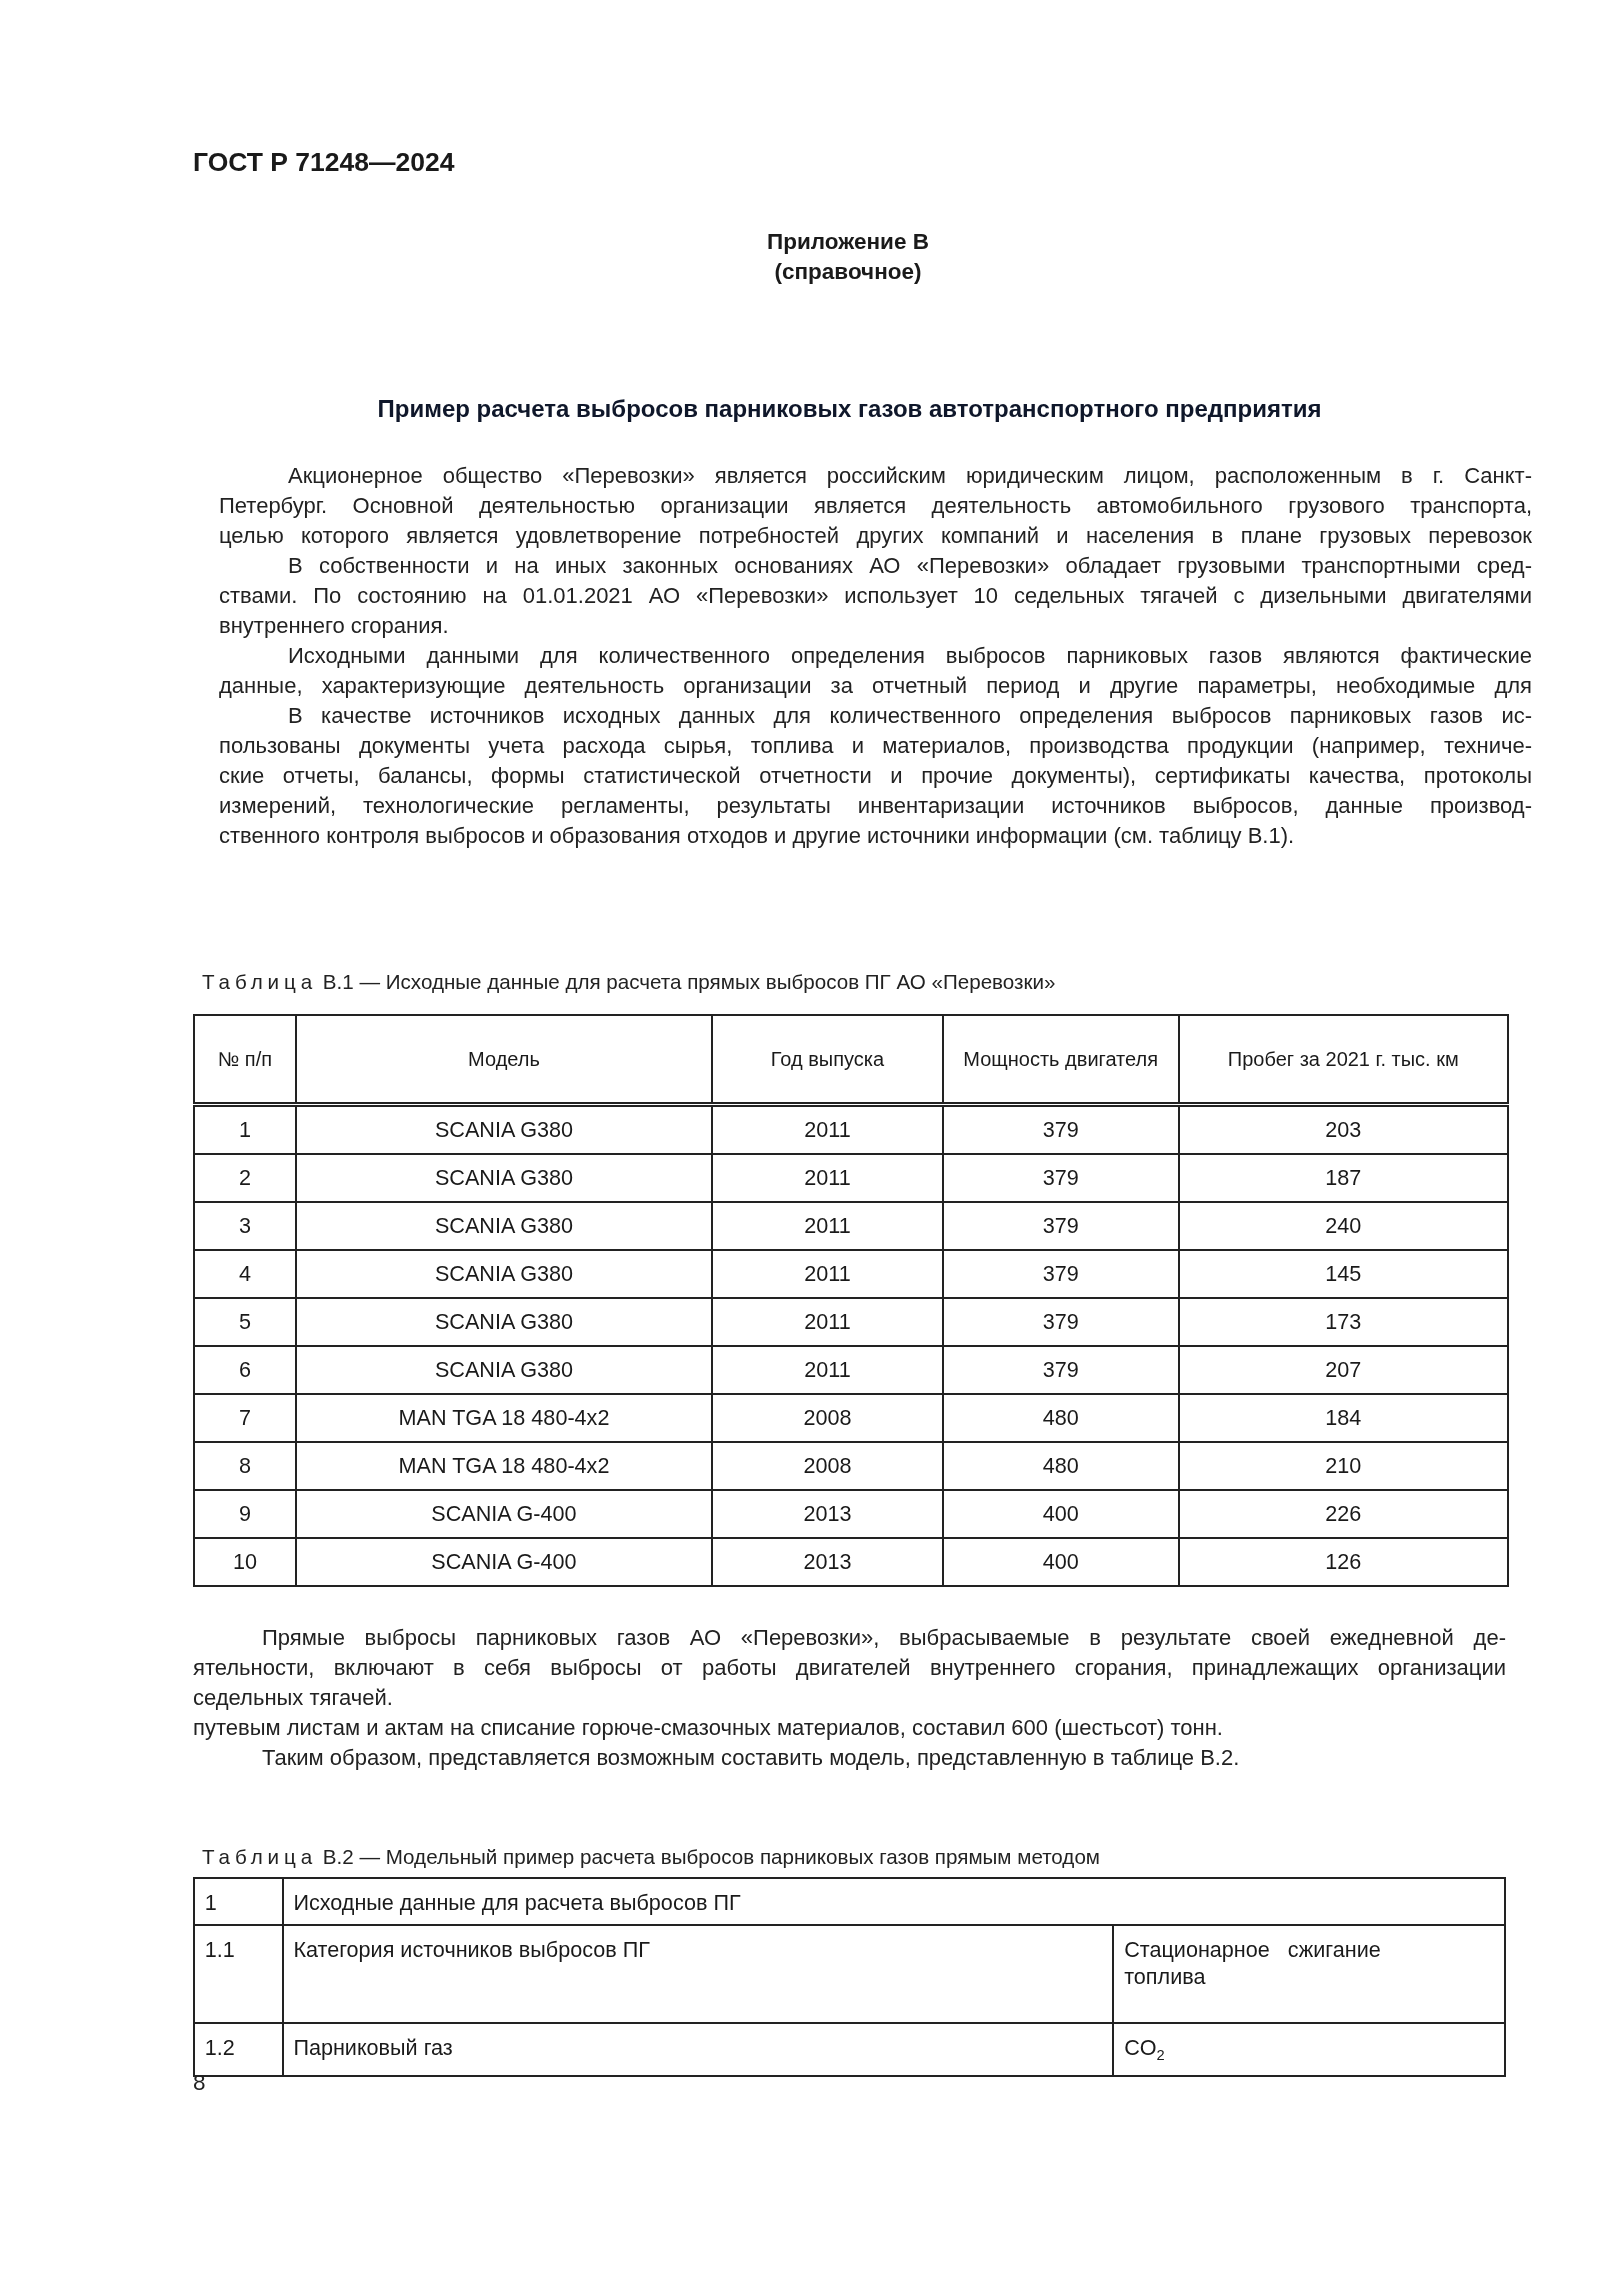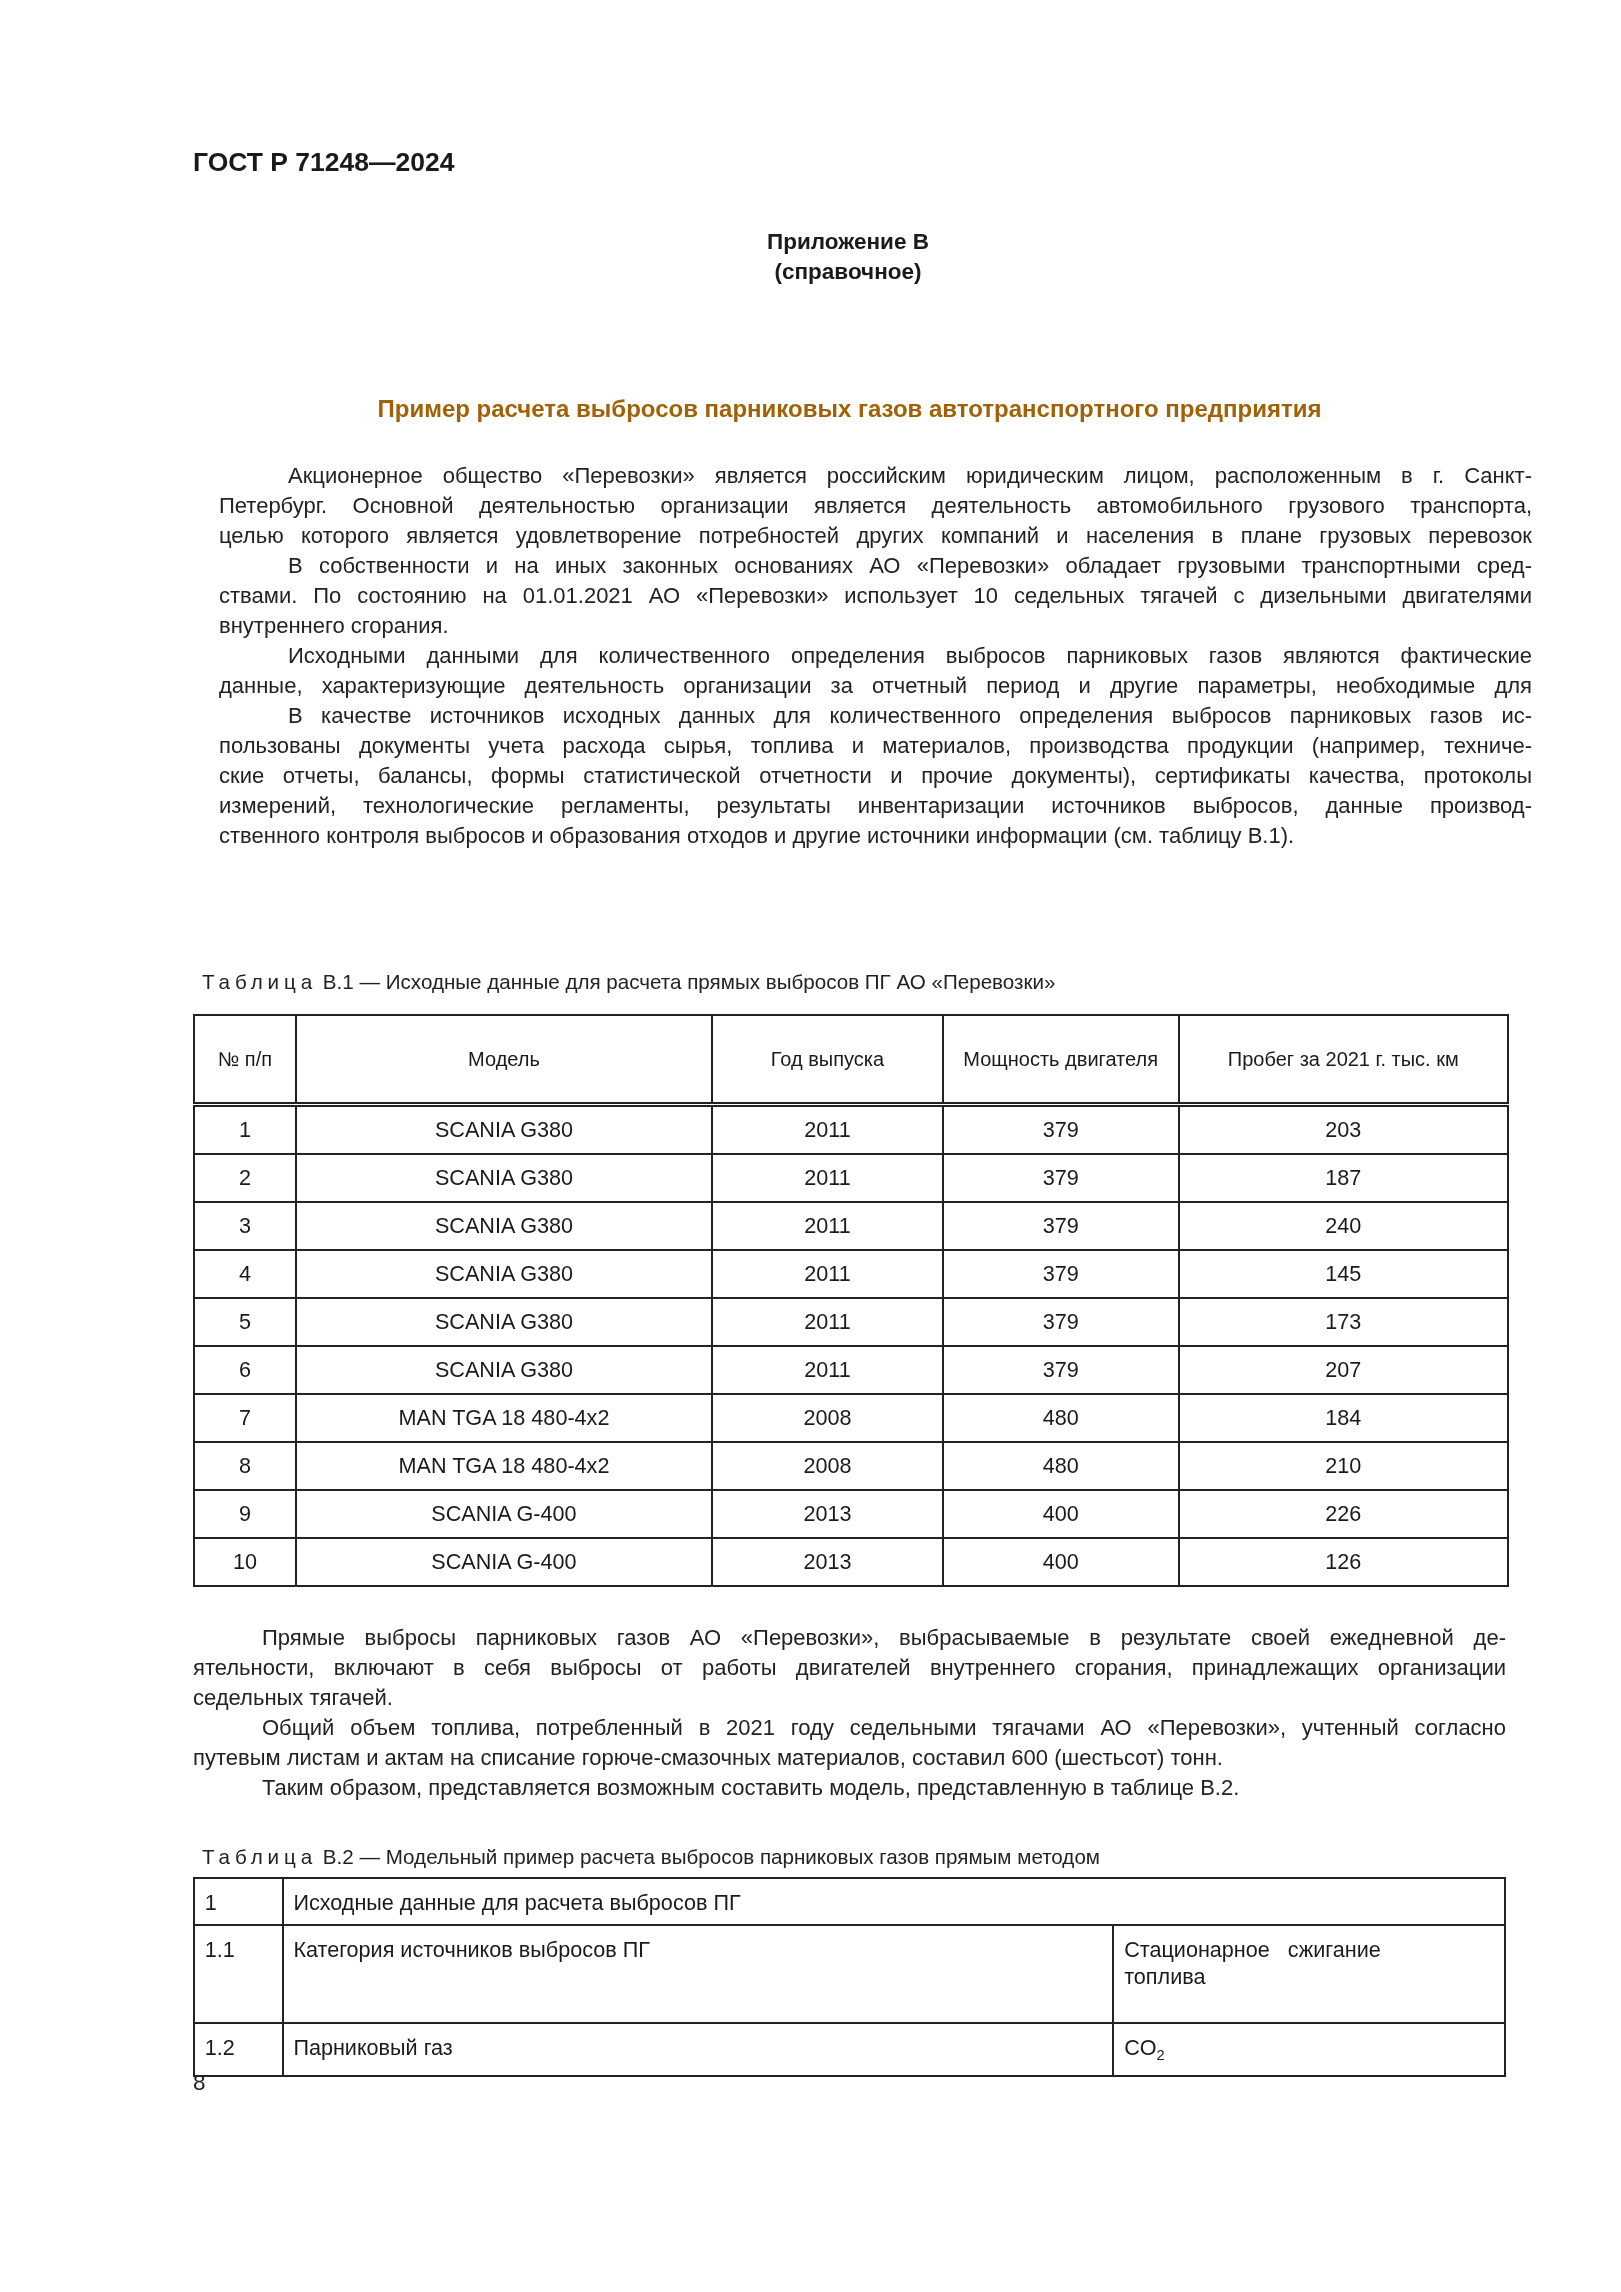--- a/index.html
+++ b/index.html
@@ -10,21 +10,21 @@
   .abs { position: absolute; }
   .doc-code {
     left: 193px; top: 147px; font-size: 26.5px; font-weight: bold; color: #1a1a1a; white-space: nowrap;
   }
   .appendix {
     left: 0; width: 1696px; top: 227px; text-align: center; font-size: 22.5px; font-weight: bold;
     line-height: 30px; color: #1a1a1a;
   }
   .section-title {
     left: 193px; width: 1313px; top: 395px; text-align: center; font-size: 24px; font-weight: bold;
-    color: #a16207; white-space: nowrap;
+    color: #0f172a; white-space: nowrap;
   }
   .body-block {
     left: 193px; width: 1313px; font-size: 22px; line-height: 30px; color: #222;
   }
   .line { display: block; white-space: nowrap; height: 30px; }
   .line.j { text-align: justify; text-align-last: justify; white-space: normal; overflow: hidden; }
   .line.indent { padding-left: 69px; }
   .caption { left: 193px; top: 970px; font-size: 20.6px; color: #222; white-space: nowrap; }
   .caption .spaced { letter-spacing: 4.9px; margin-left: 9px; }
   table { border-collapse: collapse; position: absolute; }
@@ -167,21 +167,20 @@
       <td>400</td>
       <td>126</td>
     </tr>
   </tbody>
 </table>
 
 <div class="abs body-block" style="top:1623px;">
   <span class="line j indent">Прямые выбросы парниковых газов АО «Перевозки», выбрасываемые в результате своей ежедневной де-</span>
   <span class="line j">ятельности, включают в себя выбросы от работы двигателей внутреннего сгорания, принадлежащих организации</span>
   <span class="line">седельных тягачей.</span>
-  <span class="line j indent">Общий объем топлива, потребленный в 2021 году седельными тягачами АО «Перевозки», учтенный согласно</span>
   <span class="line">путевым листам и актам на списание горюче-смазочных материалов, составил 600 (шестьсот) тонн.</span>
   <span class="line indent">Таким образом, представляется возможным составить модель, представленную в таблице В.2.</span>
 </div>
 
 <div class="abs caption" style="top:1845px;">
   <span class="spaced">Таблица</span>
   <span>В.2 — Модельный пример расчета выбросов парниковых газов прямым методом</span>
 </div>
 
 <table class="t2">

